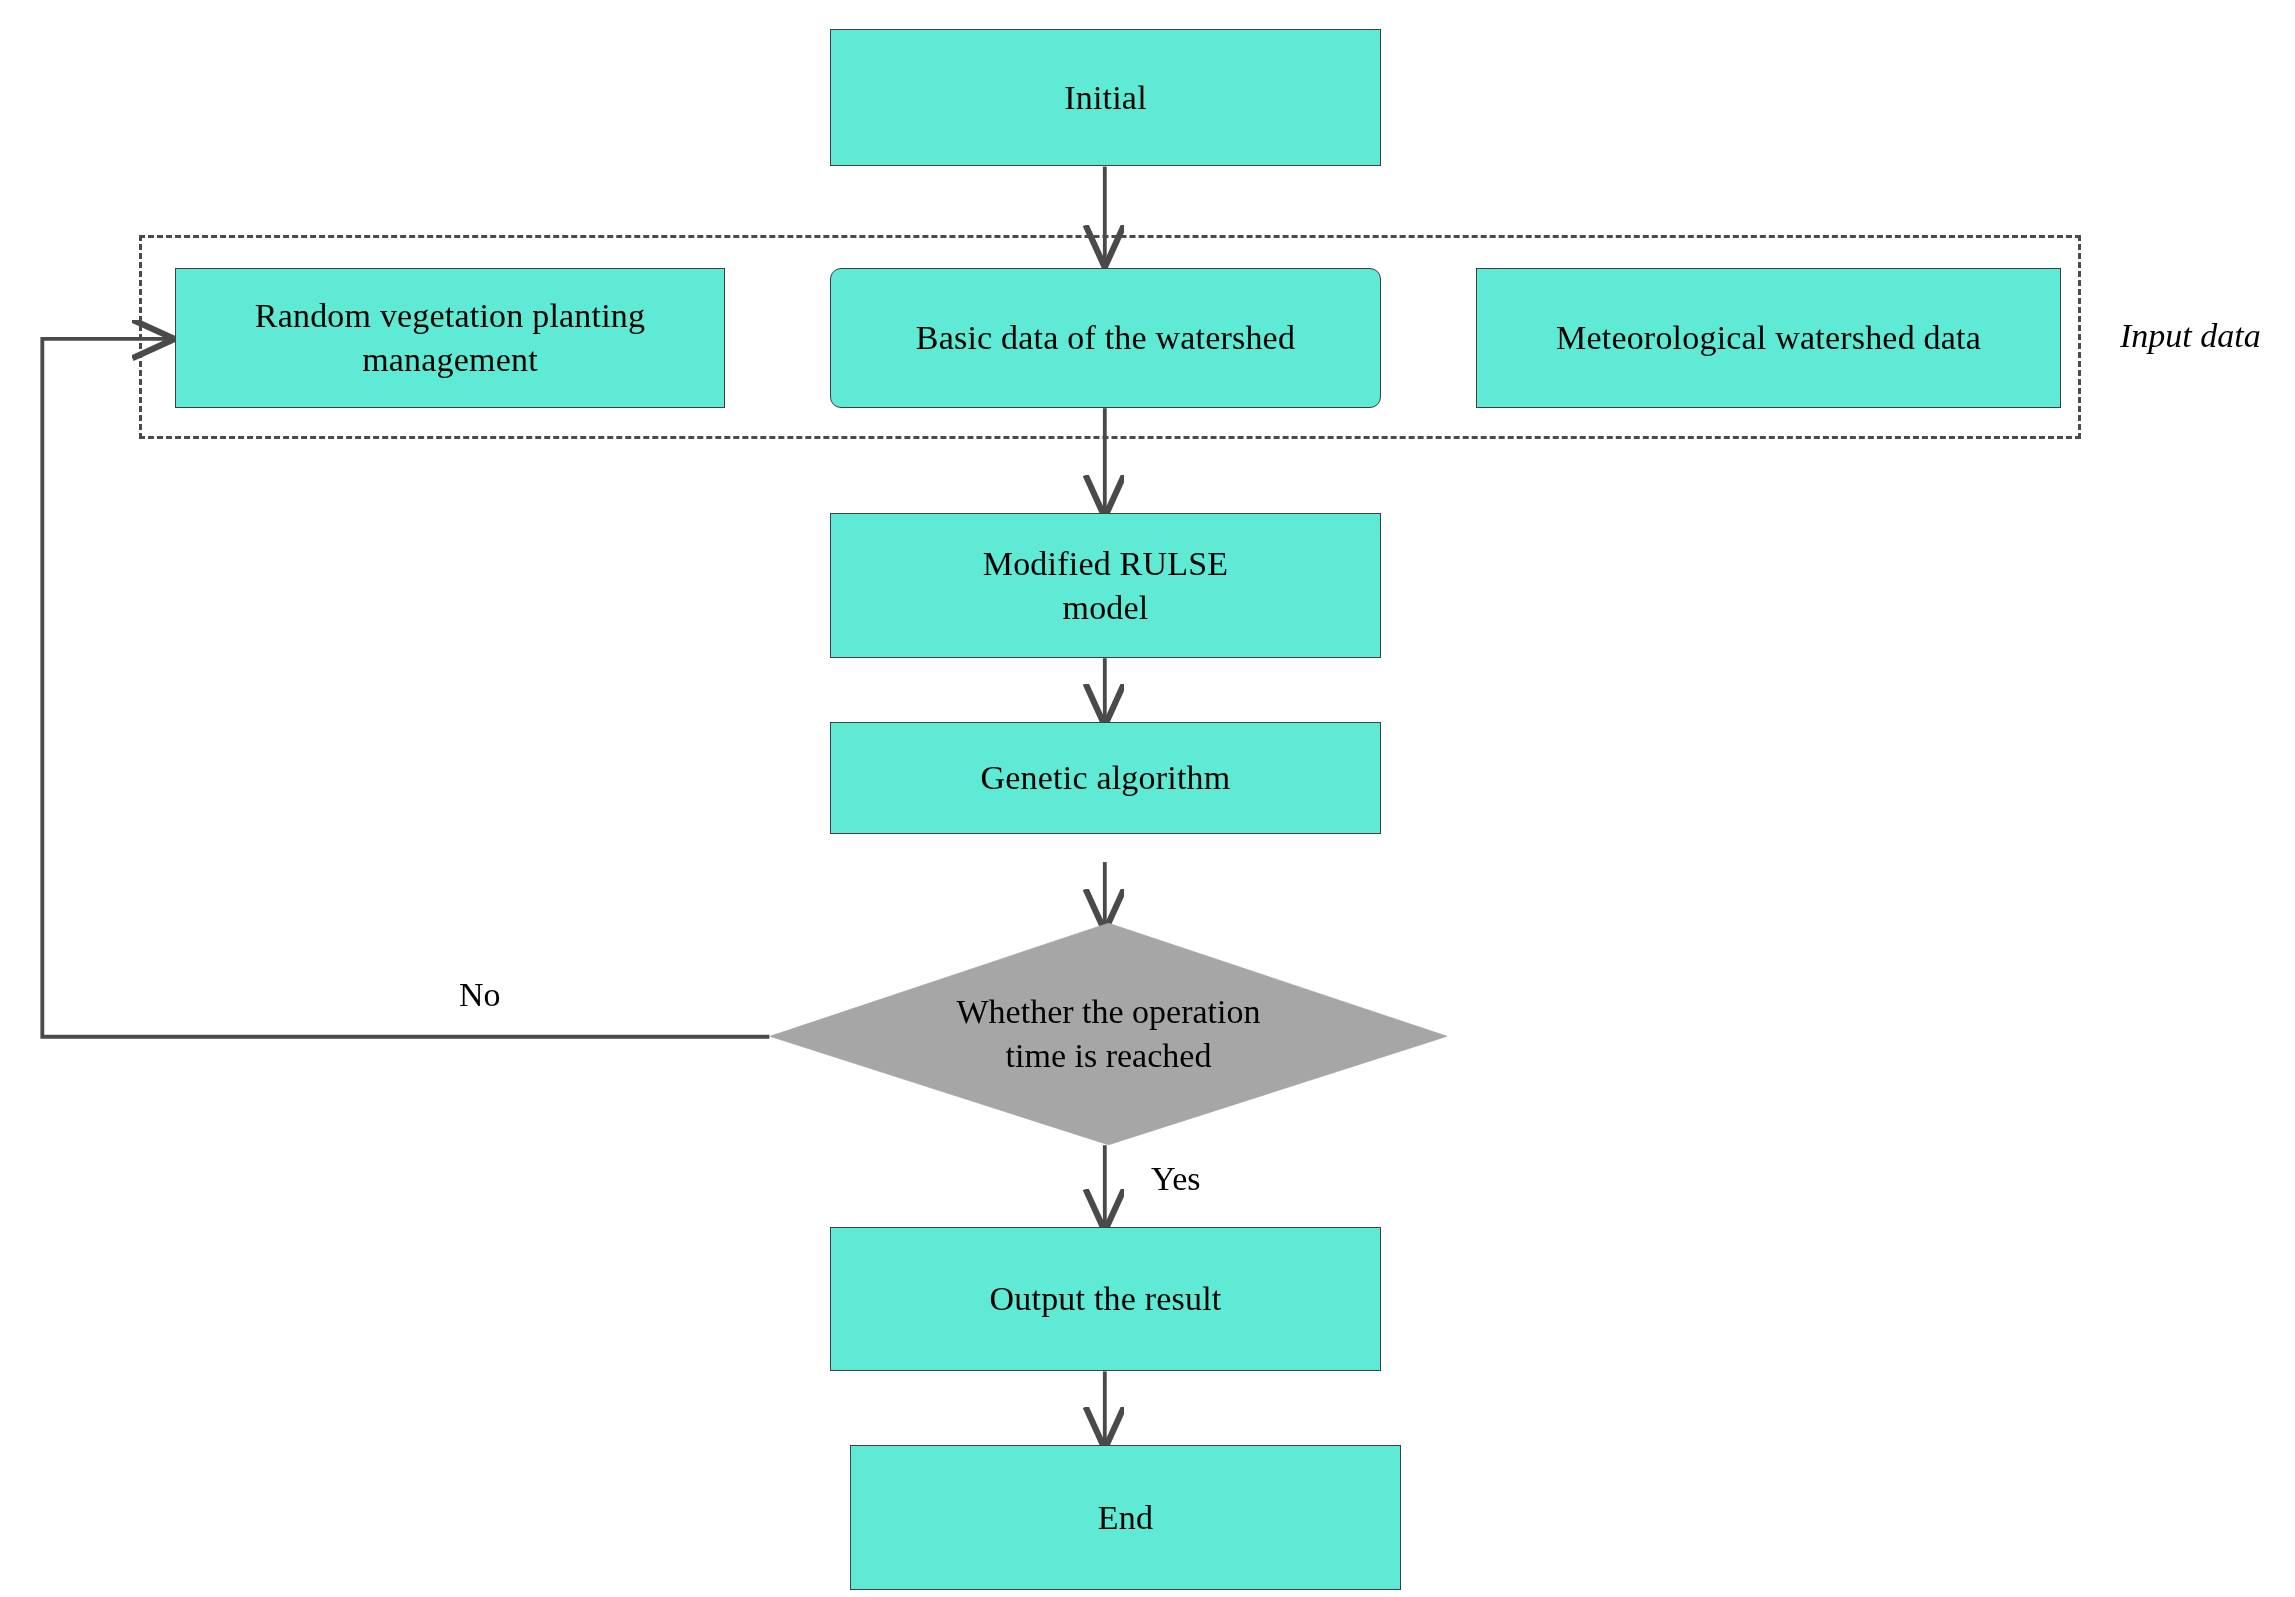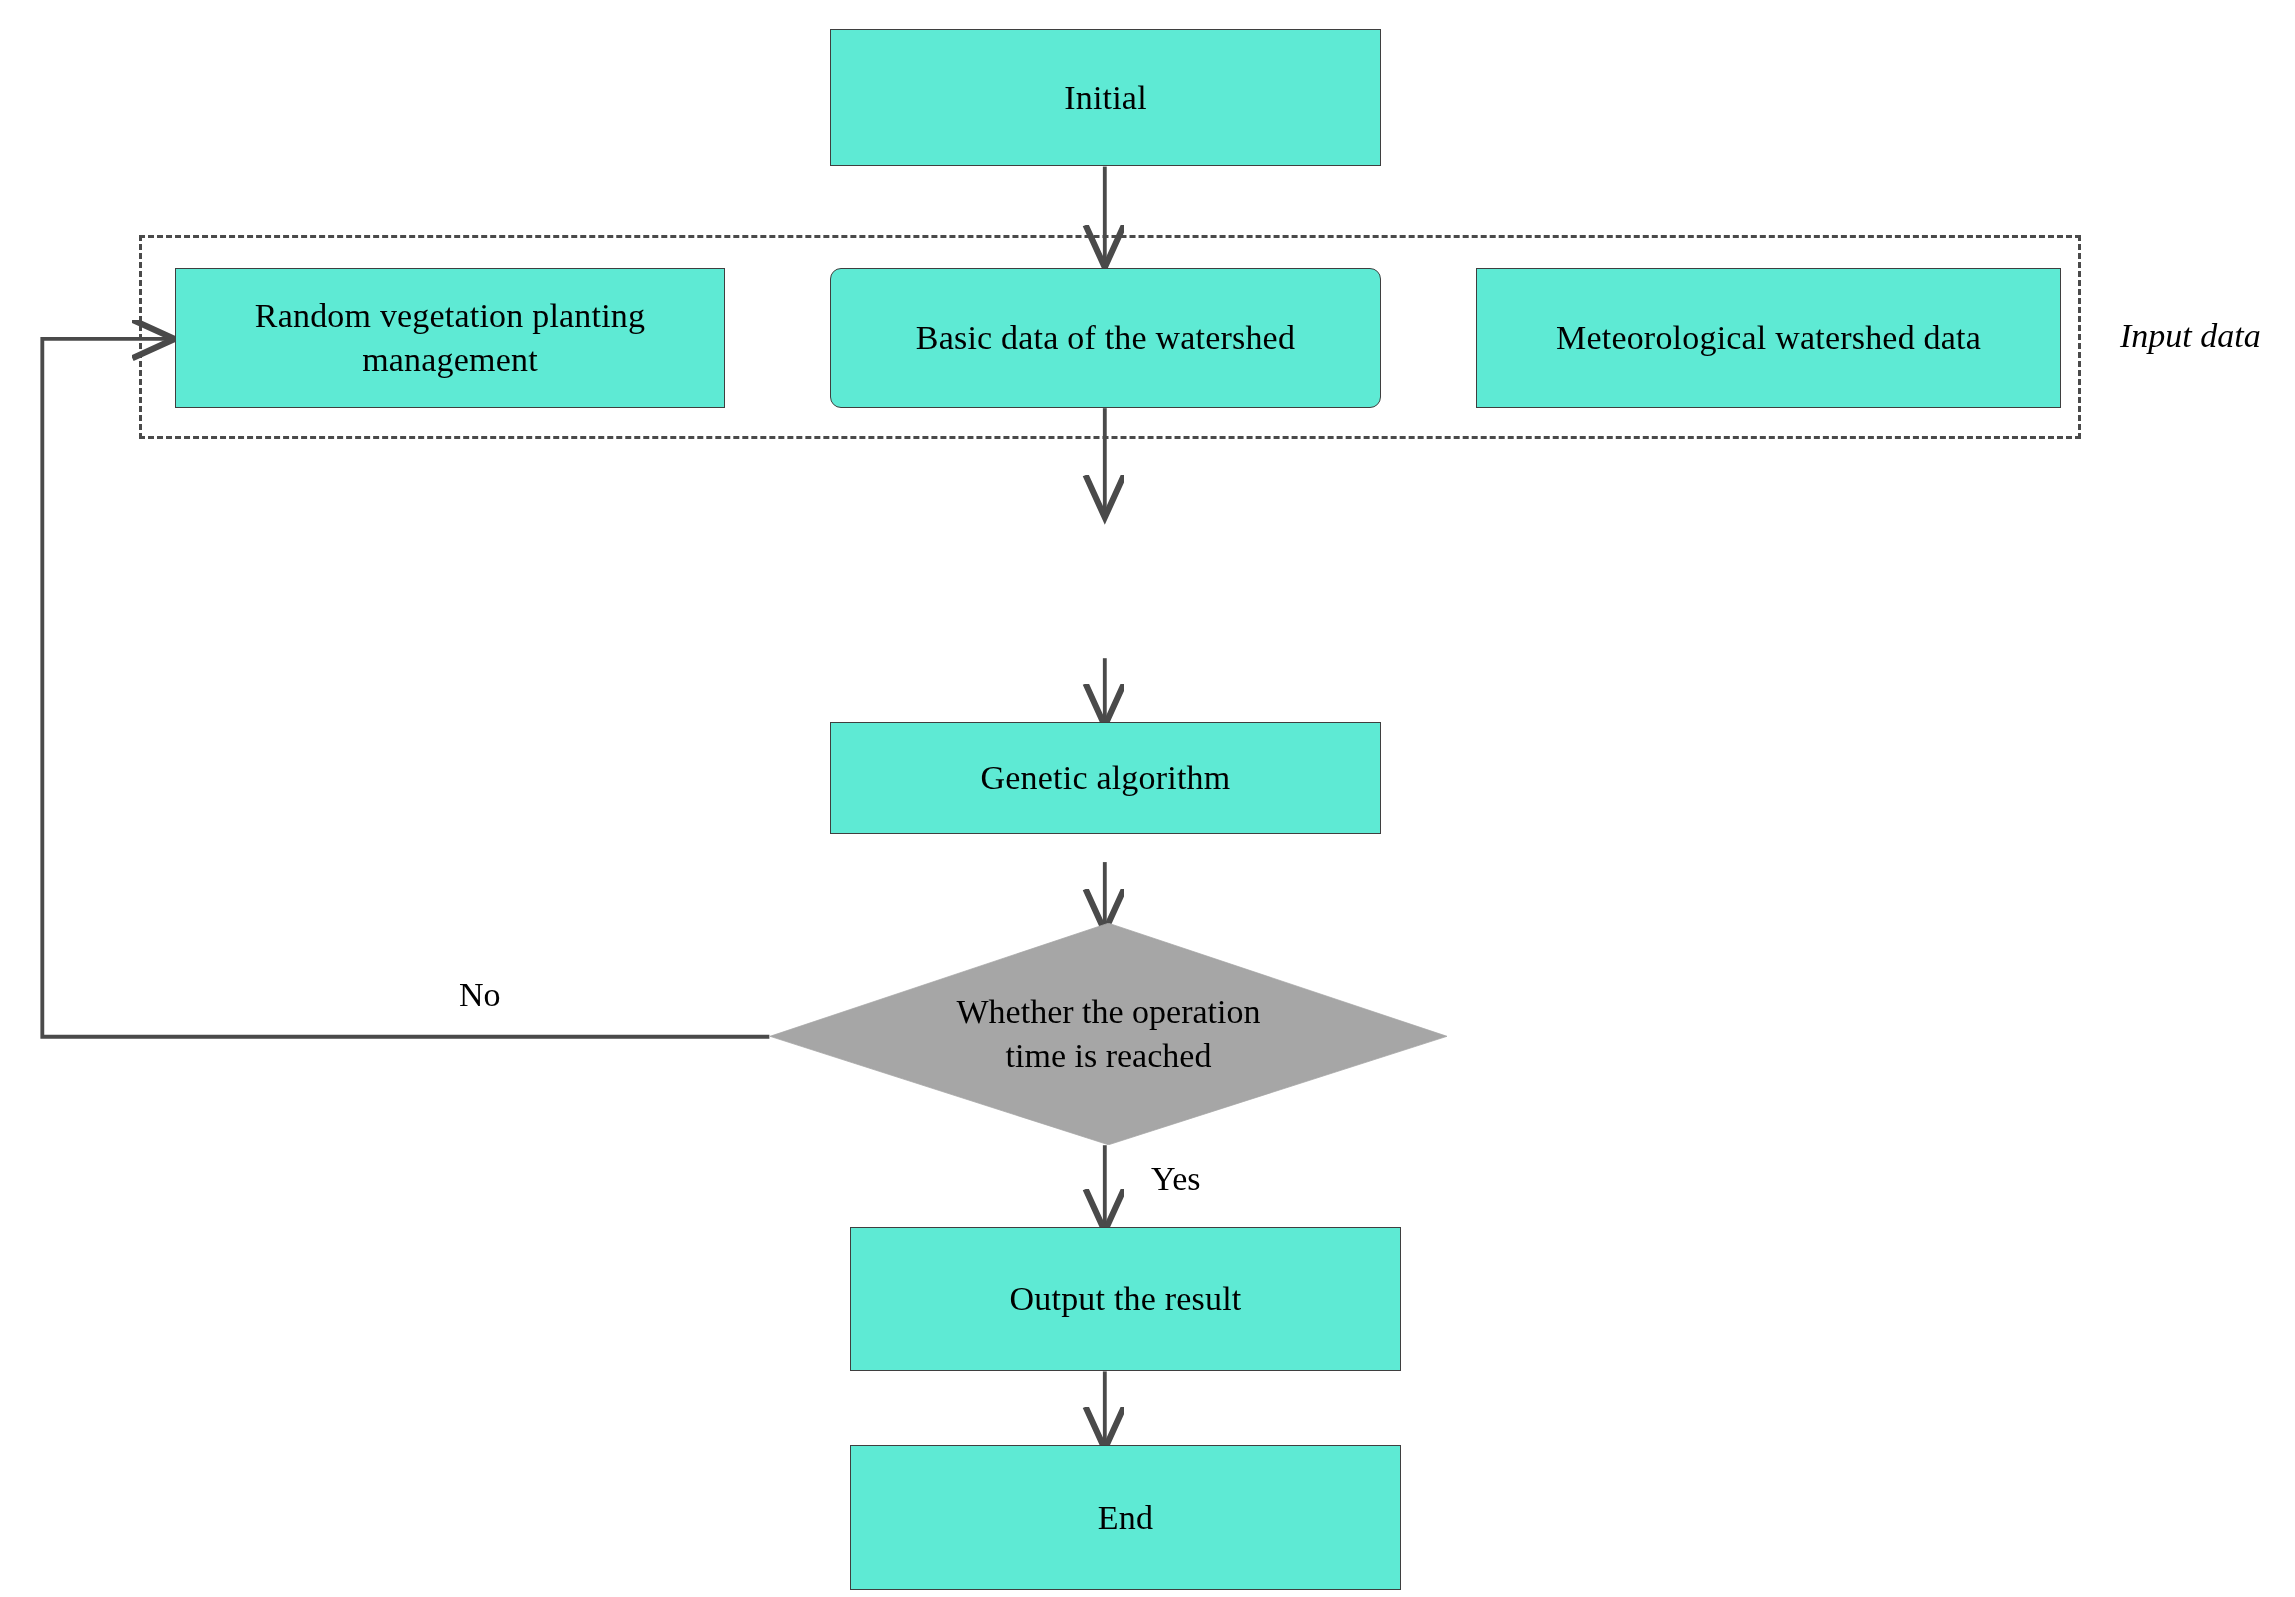--- a/index.html
+++ b/index.html
@@ -111,32 +111,34 @@
 
   <div class="node" style="left:830px; top:29px; width:551px; height:137px;">Initial</div>
 
   <div class="node" style="left:175px; top:268px; width:550px; height:140px;">Random vegetation planting
 management</div>
 
   <div class="node" style="left:830px; top:268px; width:551px; height:140px;border-radius:11px;">Basic data of the watershed</div>
 
   <div class="node" style="left:1476px; top:268px; width:585px; height:140px;">Meteorological watershed data</div>
 
+  <div class="node" style="left:830px; top:513px; width:551px; height:145px;">Modified RULSE
+model</div>
 
   <div class="node" style="left:830px; top:722px; width:551px; height:112px;">Genetic algorithm</div>
 
   <div class="diamond-wrap" style="left:770px; top:923px; width:677px; height:222px;">
     <svg width="677" height="222" viewBox="0 0 880 288" xmlns="http://www.w3.org/2000/svg" style="position:absolute; left:0; top:0;">
       <polygon points="440,0 880,147 440,288 0,147" fill="#a6a6a6" stroke="#a6a6a6" stroke-width="1"></polygon>
     </svg>
     <div class="diamond-text">Whether the operation
 time is reached</div>
   </div>
 
-  <div class="node" style="left:830px; top:1227px; width:551px; height:144px;margin-left:20px;">Output the result</div>
+  <div class="node" style="left:830px; top:1227px; width:551px; height:144px;">Output the result</div>
 
   <div class="node" style="left:830px; top:1445px; width:551px; height:145px;margin-left:20px;">End</div>
 
   <div class="edge-label" style="left:459px; top:976px;">No</div>
 
   <div class="edge-label" style="left:1151px; top:1160px;">Yes</div>
 
 </div>
 
 

